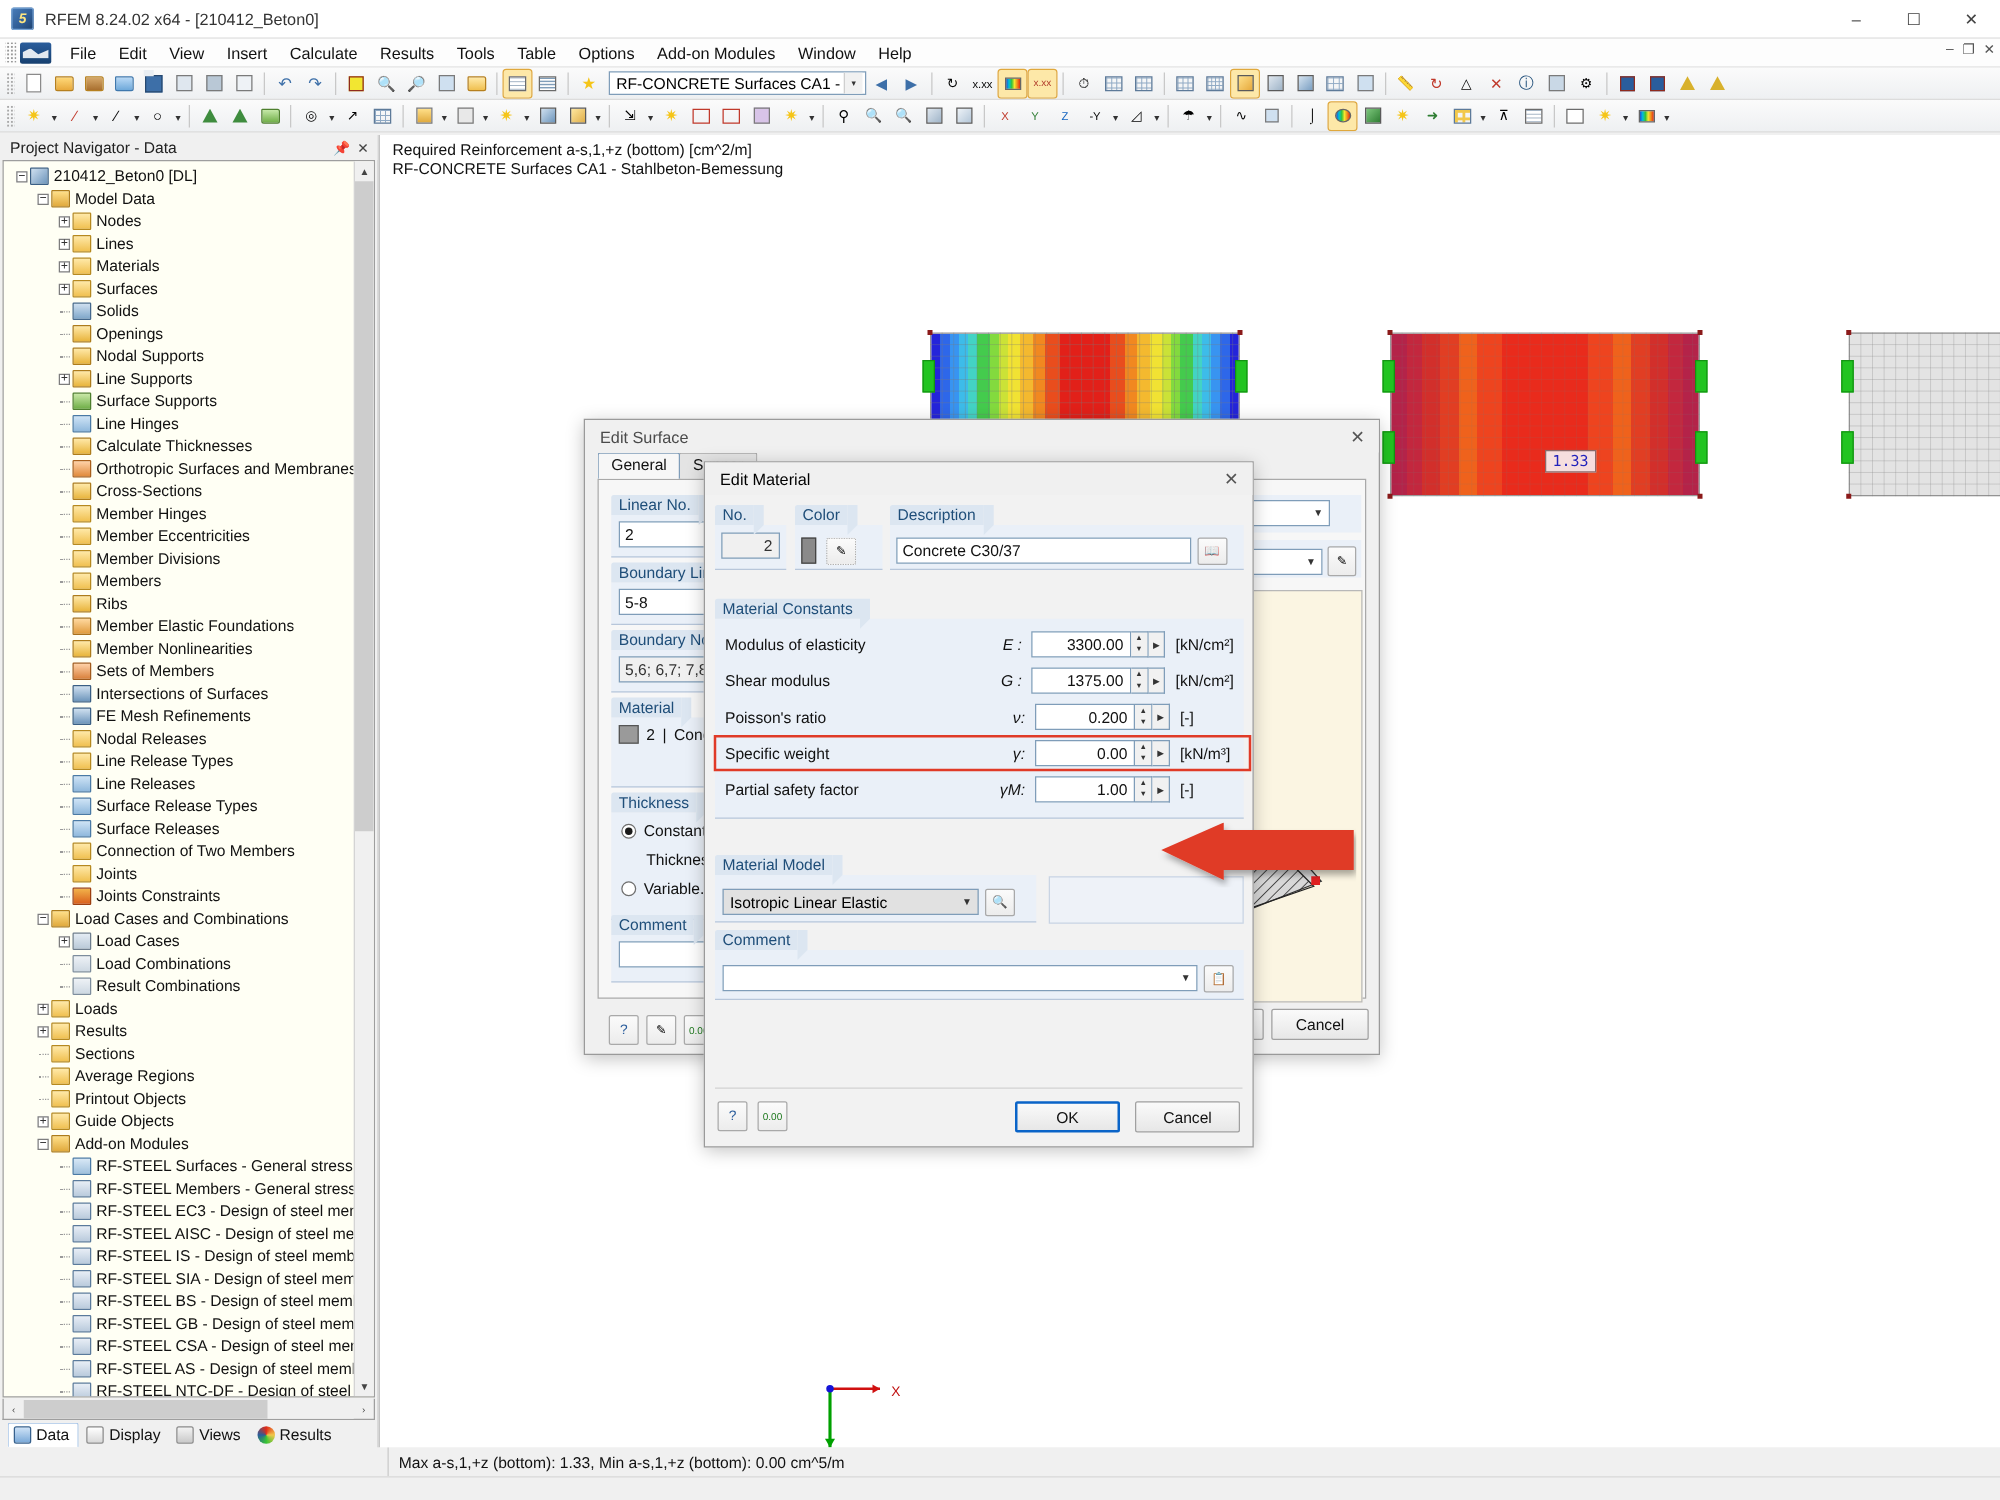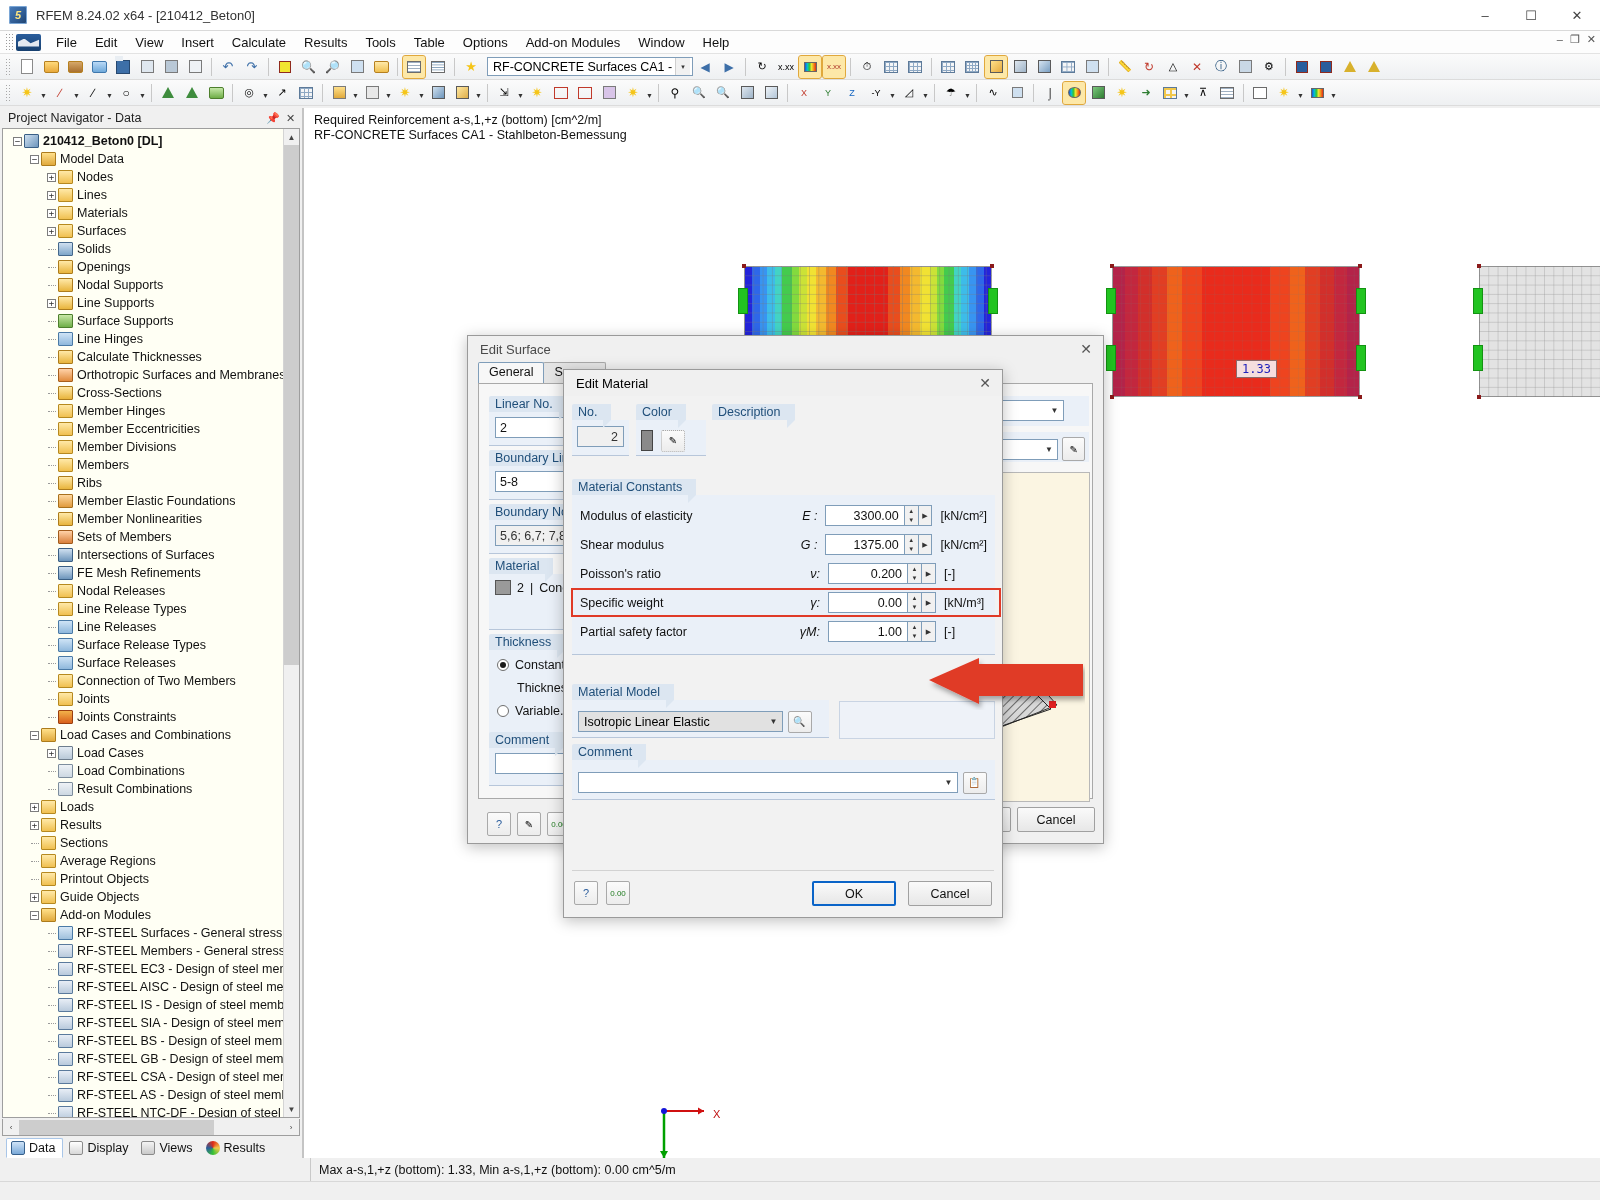--- a/index.html
+++ b/index.html
@@ -124,21 +124,21 @@
   .tree-scroll { position:absolute; inset:0 16px 0 0; overflow:hidden; padding:3px 0 0 0; }
   .tnode { display:flex; align-items:center; height:18px; font-size:12.5px; white-space:nowrap; color:#111; }
   .tindent { flex:0 0 auto; height:18px; }
   .texp { width:13px; height:18px; display:flex; align-items:center; justify-content:center; flex:0 0 auto; }
   .texp span { width:9px;height:9px;border:1px solid #7d7d7d;background:#fff;
     display:flex;align-items:center;justify-content:center;font-size:9px;line-height:7px;color:#333;font-family:"DejaVu Sans Mono",monospace;}
   .tdash{width:13px;height:18px;flex:0 0 auto;position:relative;}
   .tdash:after{content:"";position:absolute;left:3px;top:9px;width:8px;border-top:1px dotted #9a9a9a;}
   .ticon { width:15px; height:14px; margin-right:4px; flex:0 0 auto; border-radius:1px; position:relative; }
   .tlabel { overflow:hidden; }
-  .tlabel.bold { font-weight:bold; }
+  .tlabel.bold { font-weight:normal; }
 
   .vscroll { position:absolute; right:0; top:0; bottom:0; width:16px; background:#f0f0f0;
              border-left:1px solid #d4d4d4; display:flex; flex-direction:column; }
   .vscroll .arrow { height:16px; display:flex; align-items:center; justify-content:center;
                     font-size:8px; color:#444; background:#f0f0f0; }
   .vscroll .thumb { width:100%; background:#cdcdcd; flex:0 0 auto; }
   .vscroll .track { flex:1; background:#f0f0f0; position:relative; }
 
   #nav-hscroll { height:17px; margin:0 2px; background:#f0f0f0; border:1px solid #9e9e9e;
                  border-top:none; display:flex; align-items:center; }
@@ -1221,20 +1221,26 @@
           <div class="grp-band" style="height:36px;padding:6px 5px 0 5px;border-bottom:1px solid #b7c6da;display:flex;gap:8px;align-items:center;">
             <span style="width:12px;height:21px;background:#8a8a8a;border:1px solid #444;"></span>
             <span class="iconbtn" style="width:24px;height:22px;border-style:dotted;">
               <span style="font-size:10px">✎</span>
             </span>
           </div>
         </div>
 
         <div class="grp" style="left:148px; top:8px; width:283px;">
           <div class="grp-hdr">Description</div>
+          <div class="grp-band" style="height:36px;padding:6px 5px 0 5px;border-bottom:1px solid #b7c6da;display:flex;gap:5px;align-items:center;">
+            <div class="fld" style="width:236px;">Concrete C30/37</div>
+            <span class="iconbtn" style="width:24px;height:22px;">
+              <span style="font-size:10px">📖</span>
+            </span>
+          </div>
         </div>
 
         <div class="grp" style="left:8px; top:83px; width:423px;">
           <div class="grp-hdr">Material Constants</div>
           <div class="grp-band" style="padding:6px 0 8px 0;border-bottom:1px solid #b7c6da;" id="const-rows">
               <div style="display: flex; align-items: center; height: 29px; padding: 0px 8px; position: relative;">
                 <span class="lbl" style="width: 212px;">Modulus of elasticity</span>
                 <span class="sym" style="width: 28px; text-align: right; margin-right: 8px;">E :</span>
                 <div class="fld num" style="width: 80px;">3300.00</div>
                 <div class="spin">

